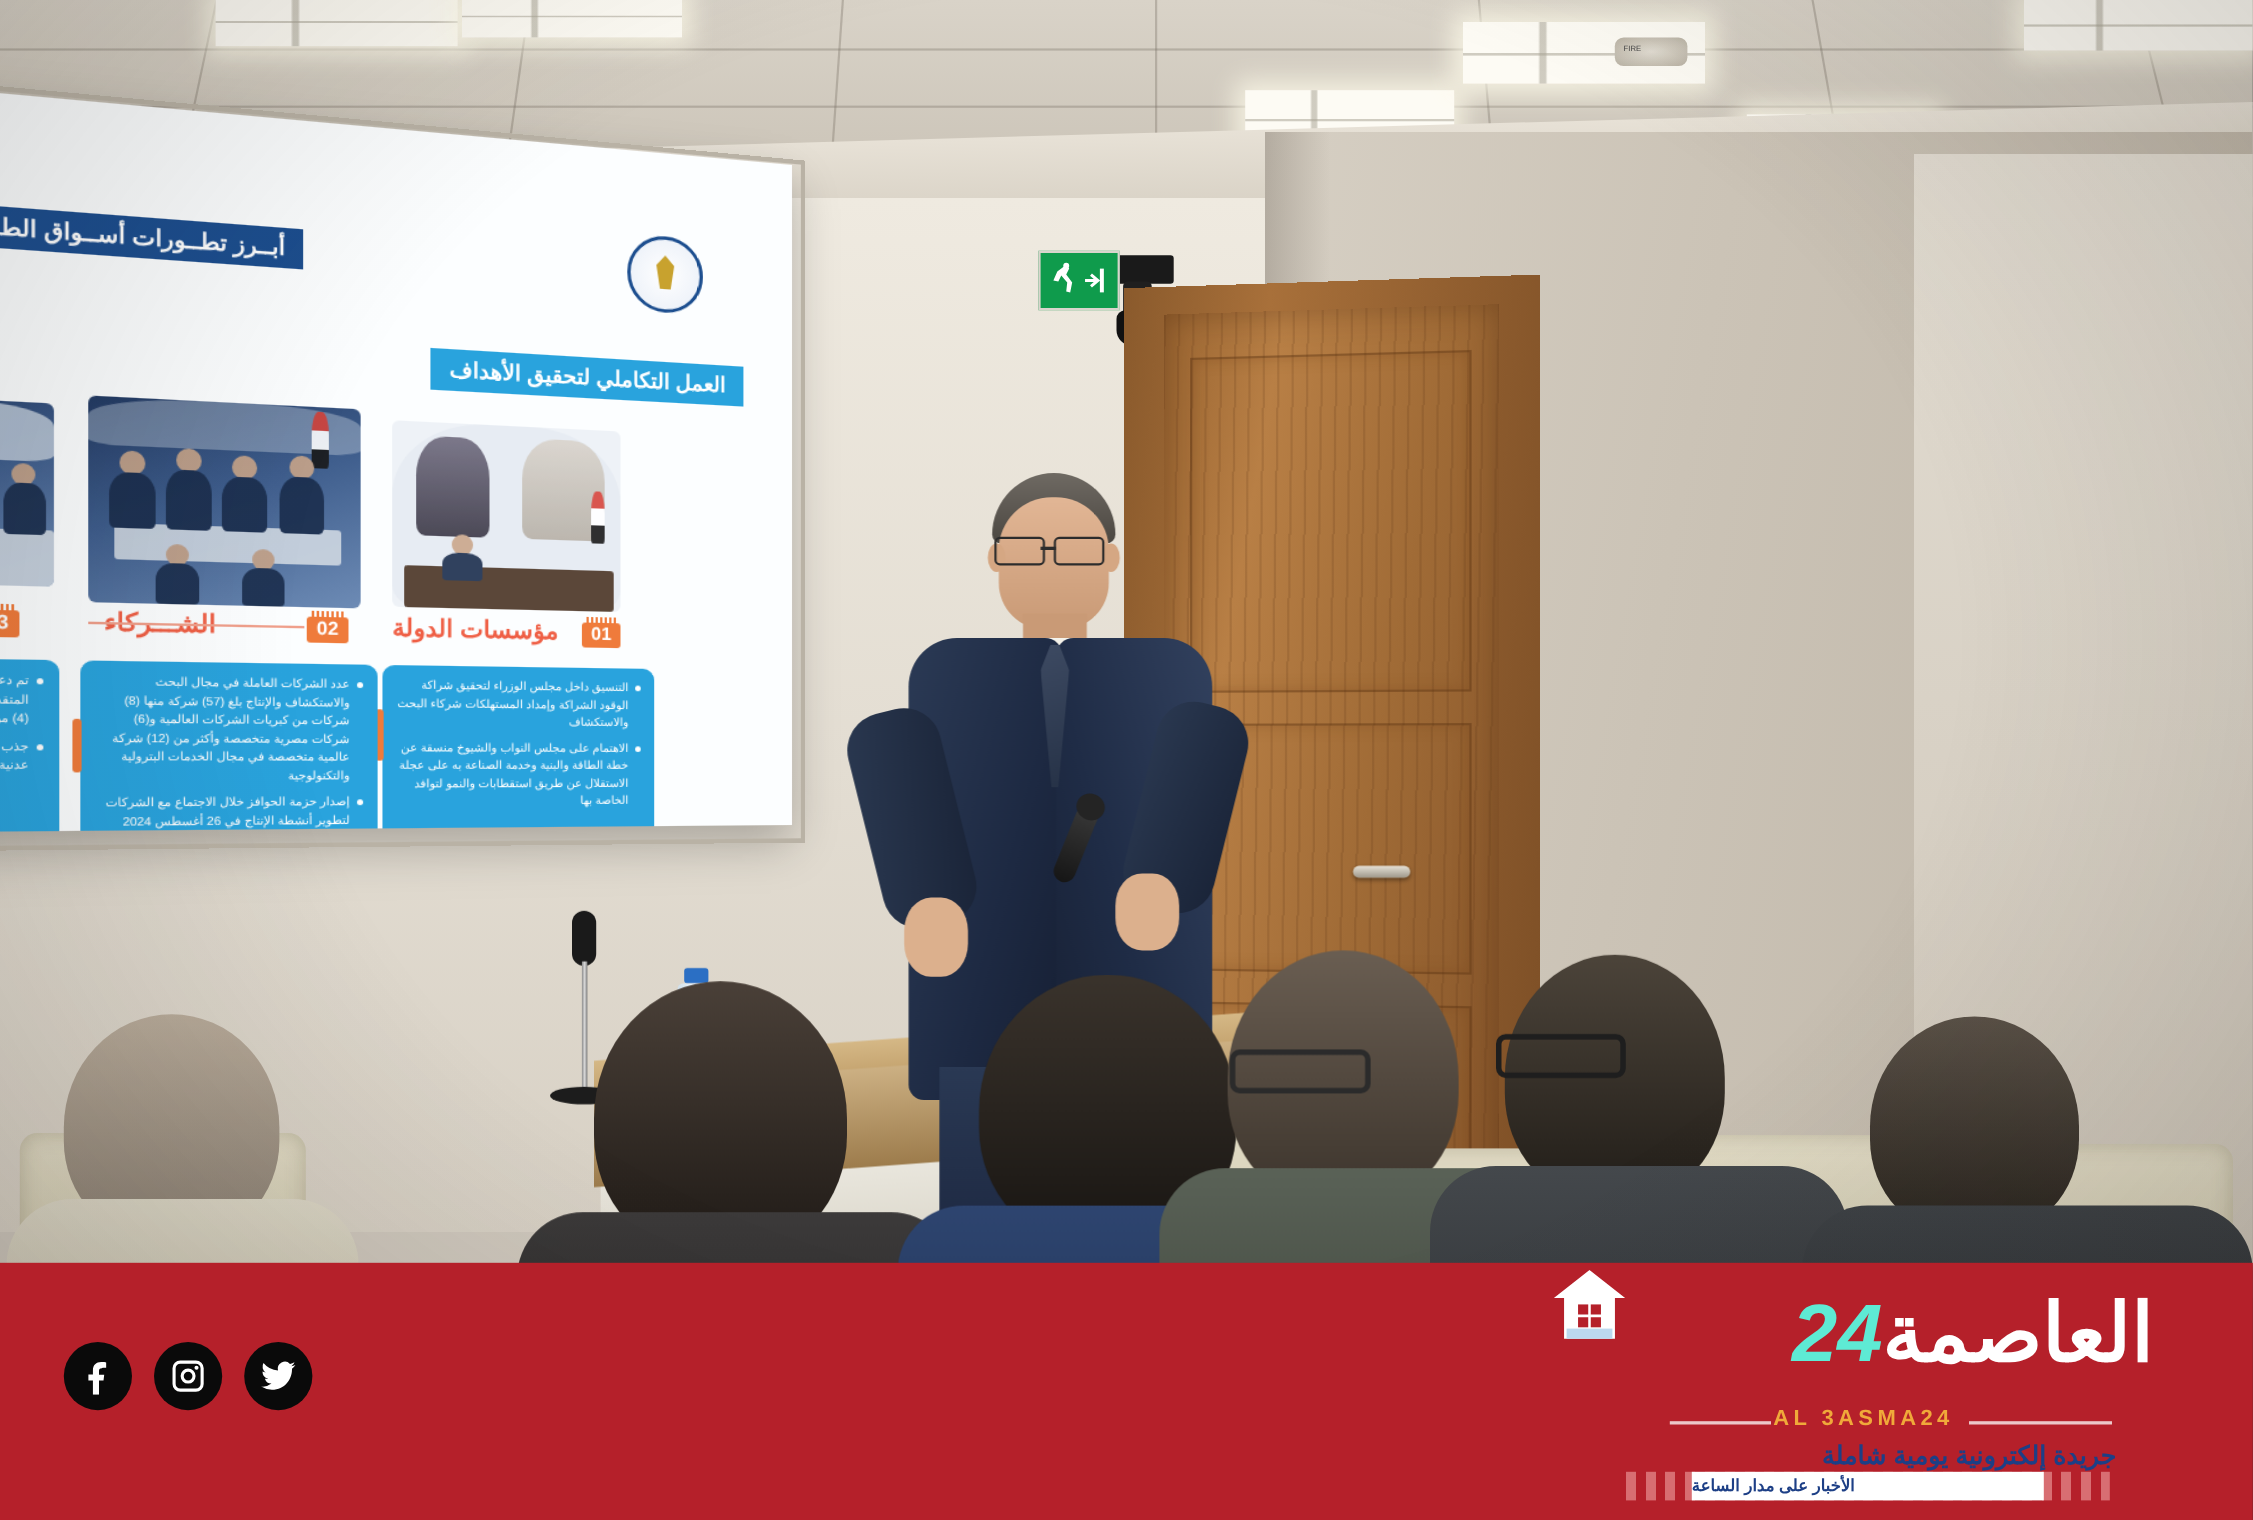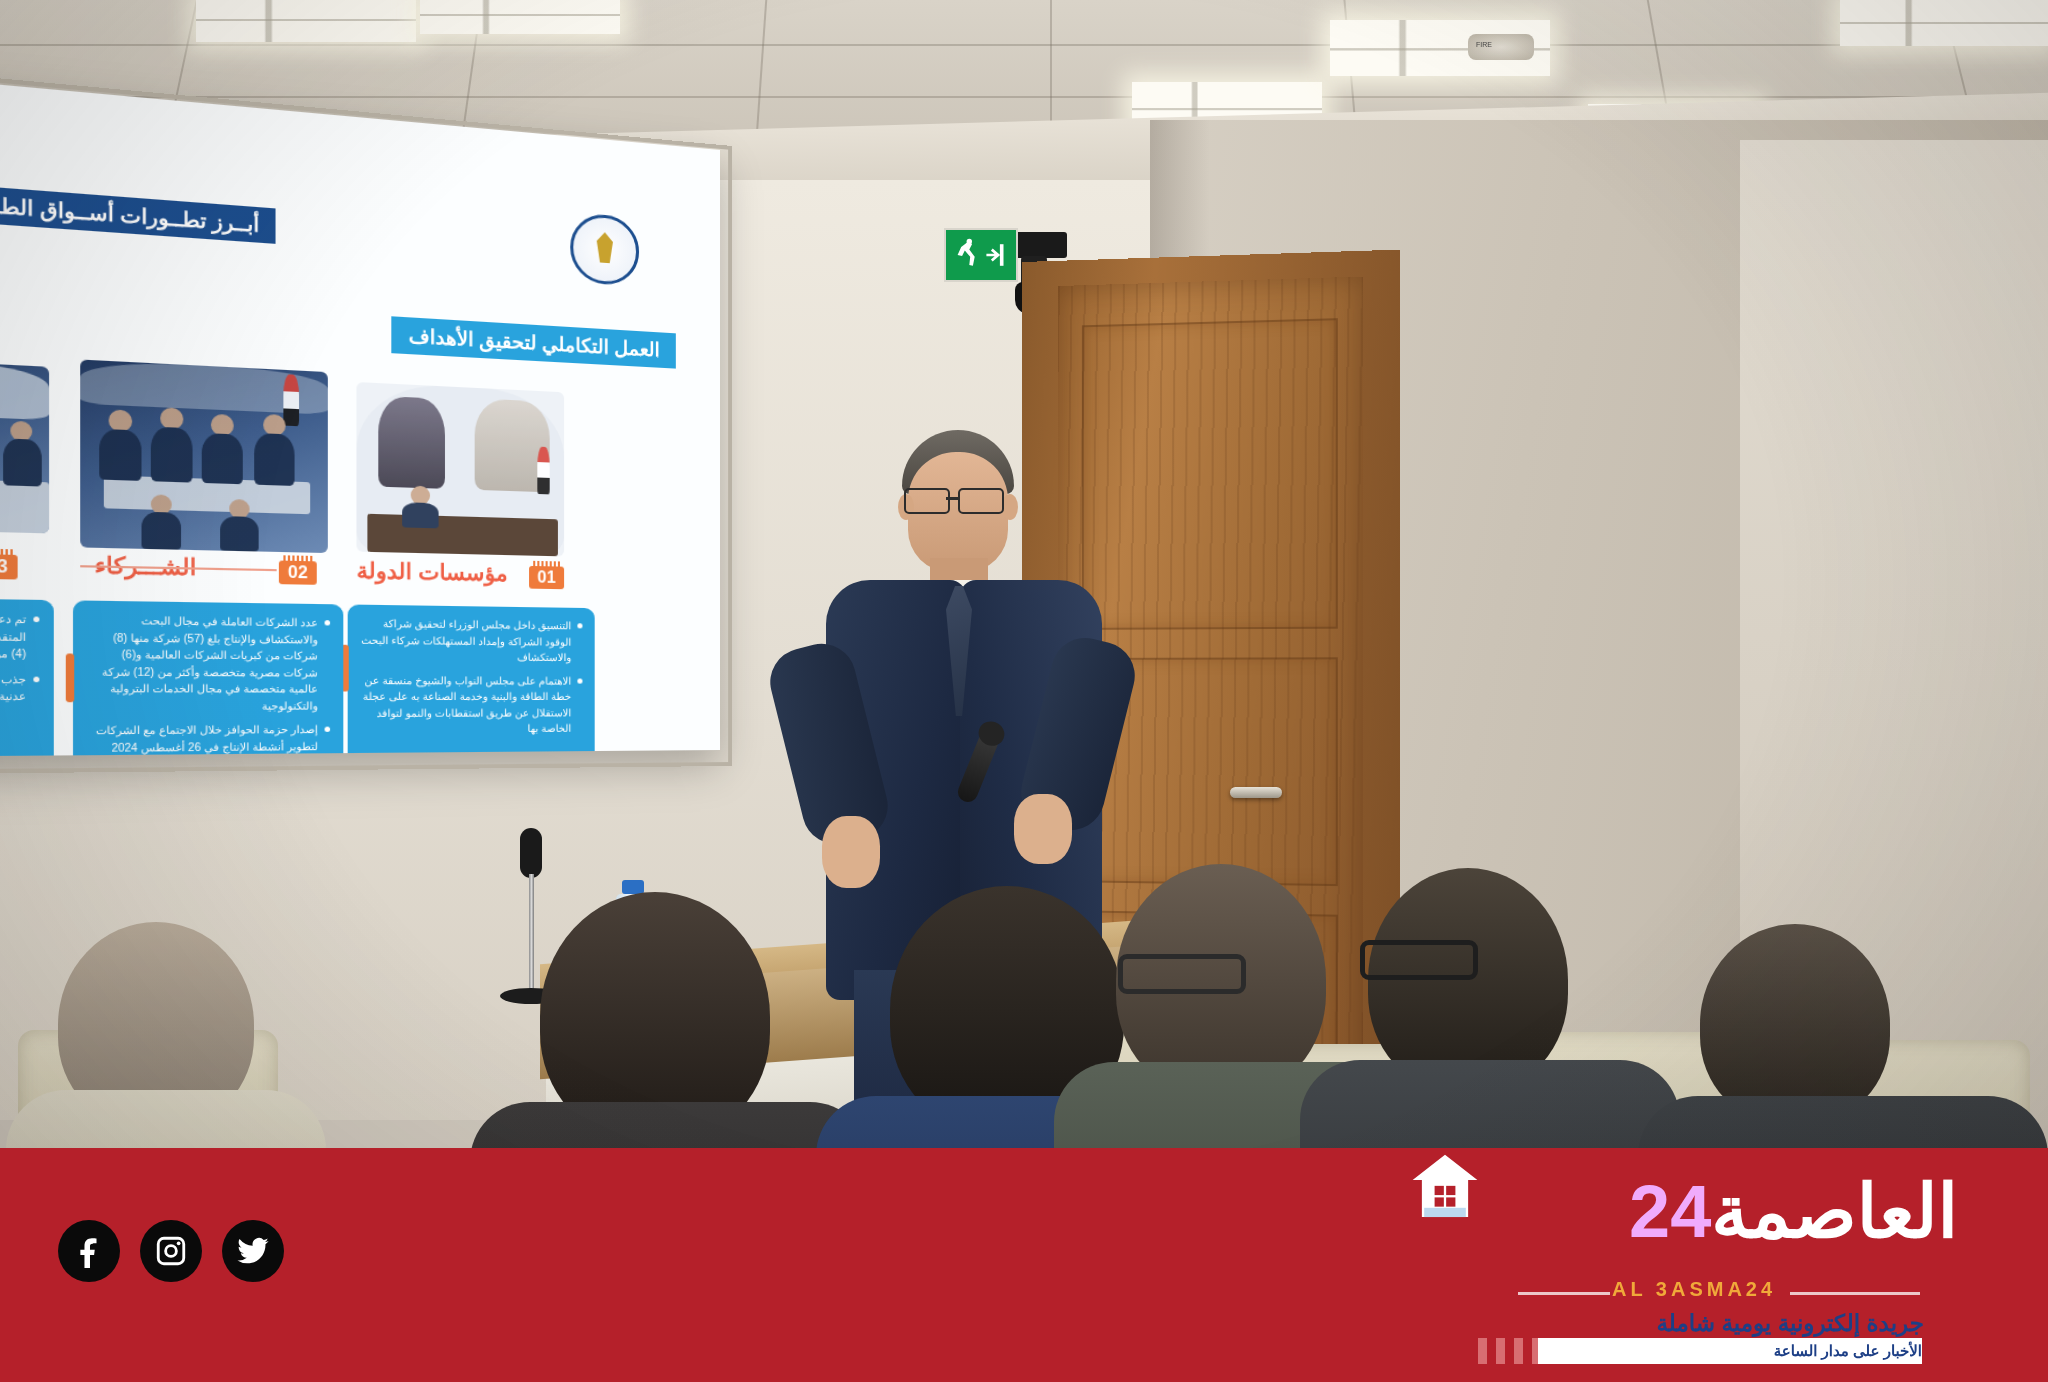--- a/index.html
+++ b/index.html
@@ -171,31 +171,31 @@
   
   .wm{position:absolute;left:0;bottom:0;width:2048px;height:234px;background:#b5202a;}
   .wm-inner{position:absolute;inset:0;}
   .soc{position:absolute;width:62px;height:62px;border-radius:50%;background:#0a0a0a;
     display:flex;align-items:center;justify-content:center;}
   .soc svg{width:34px;height:34px;fill:#fff;}
 
   .logo{position:absolute;left:1438px;top:1140px;width:560px;height:220px;}
   .logo-ar{position:absolute;right:0;top:26px;direction:rtl;white-space:nowrap;
     font-size:74px;font-weight:bold;color:#fff;letter-spacing:-2px;}
-  .logo-ar .num{color:#f0abfc;}
+  .logo-ar .num{color:#5eead4;font-style:italic;}
   .logo-house{position:absolute;left:10px;top:8px;width:74px;height:74px;}
   .logo-rule{position:absolute;top:150px;height:3px;background:rgba(255,255,255,.75);}
   .logo-en{position:absolute;left:214px;top:136px;color:#f0a93a;font-size:20px;
     font-weight:bold;letter-spacing:4px;}
   .logo-sub{position:absolute;right:20px;top:168px;color:#1d3f86;font-size:23px;
     font-weight:bold;direction:rtl;white-space:nowrap;}
   .logo-strip{position:absolute;left:80px;top:196px;width:440px;height:26px;
     background:repeating-linear-gradient(90deg,#d86e72 0 9px,#b5202a 9px 18px);}
-  .logo-strip span{position:absolute;left:60px;top:0;width:384px;height:26px;background:#fff;
-    color:#1d3f86;font-size:15px;font-weight:bold;direction:rtl;text-align:right;line-height:26px;}
+  .logo-strip span{position:absolute;left:60px;top:0;width:320px;height:26px;background:#fff;
+    color:#1d3f86;font-size:15px;font-weight:bold;direction:rtl;text-align:left;line-height:26px;}
 
   
   .vig{position:absolute;inset:0;pointer-events:none;
     background:radial-gradient(ellipse at 50% 42%,transparent 52%,rgba(20,15,10,.2) 100%);}
 </style>
 </head>
 <body>
 
 <div id="stage">
 

